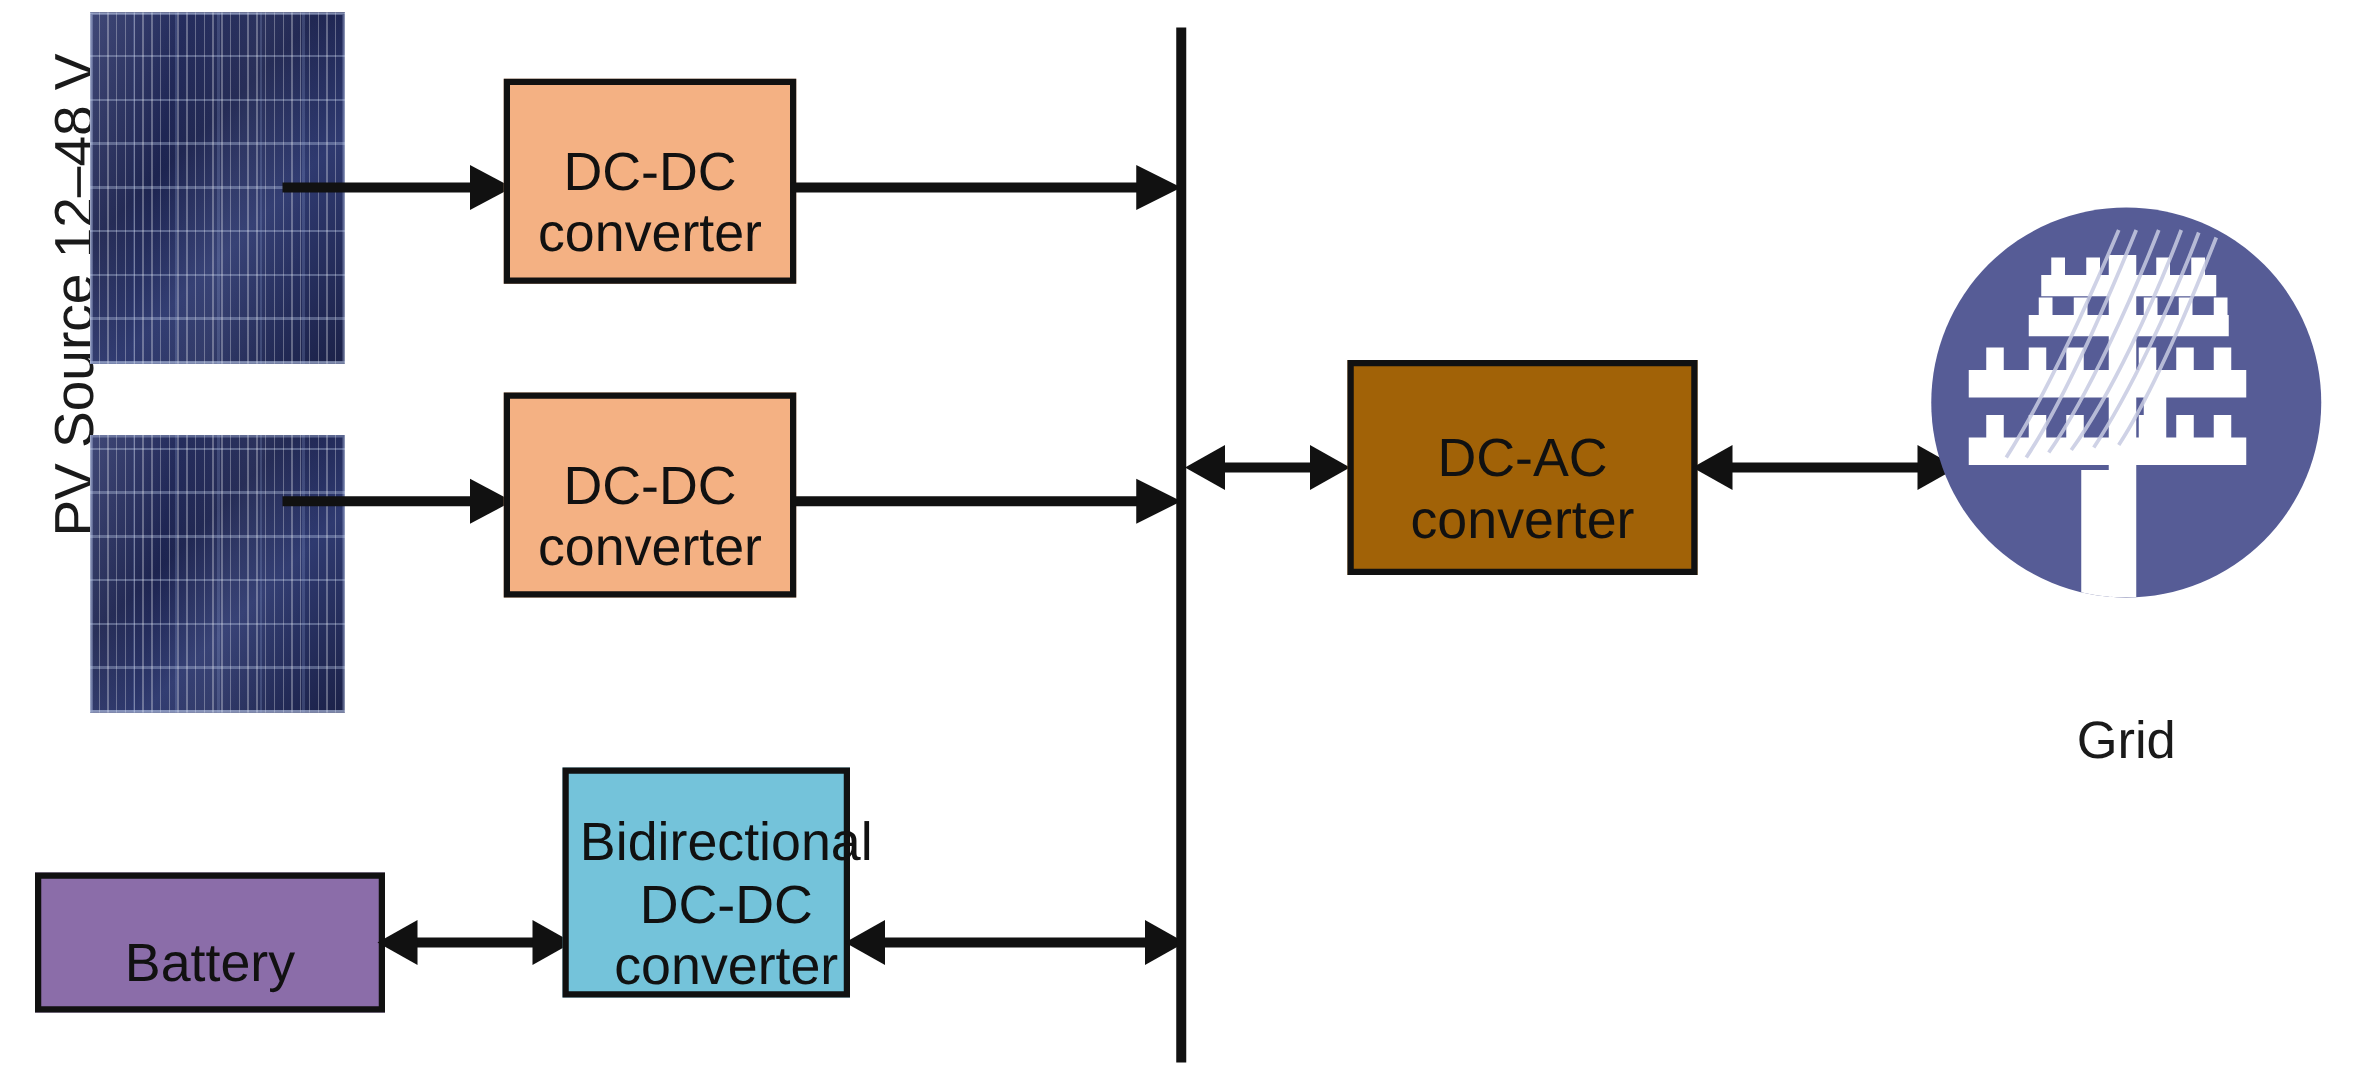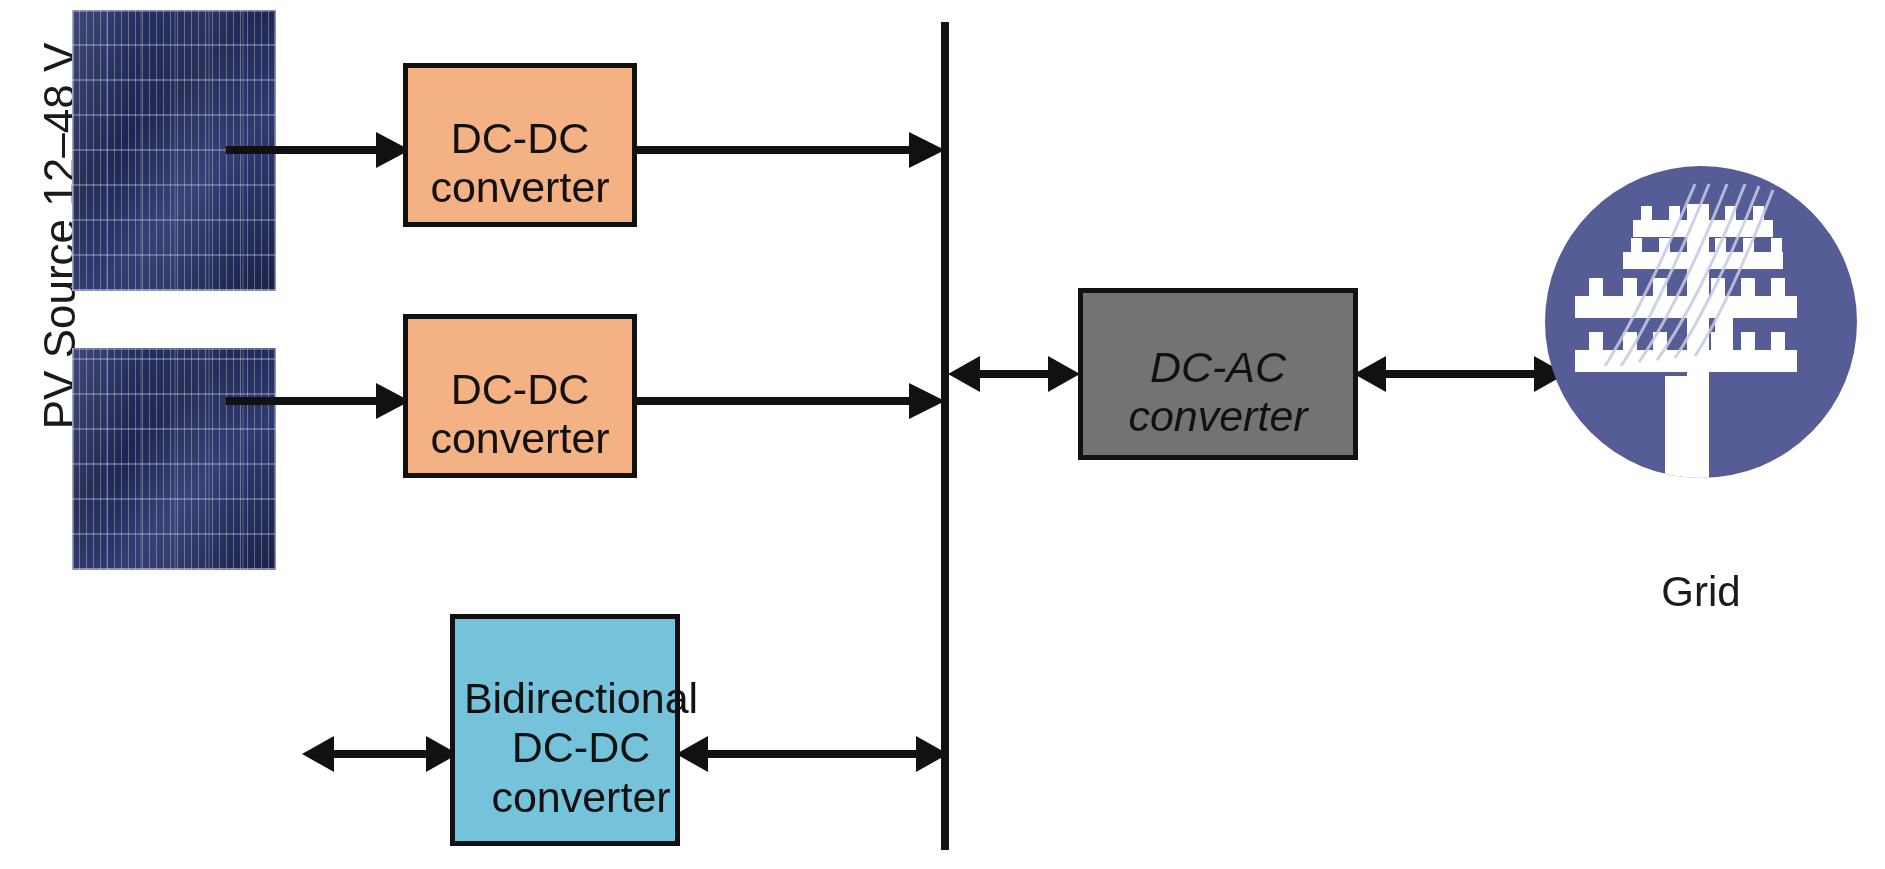--- a/index.html
+++ b/index.html
@@ -67,21 +67,21 @@
     align-items: center;
     justify-content: center;
     text-align: center;
     color: #111111;
     font-size: 43px;
     line-height: 1.14;
   }
   .blk .blk-text { display: block; padding: 0 6px; margin-top: 36px; }
 
   .blk-orange { background: #F4B183; }
-  .blk-green  { background: #737373; font-style: italic; }
+  .blk-green  { background: #a16207; }
   .blk-cyan   { background: #74C3DA; }
   .blk-purple { background: #8B6DA9; }
 
   
   .dc-bus {
     position: absolute;
     background: #111111;
   }
 
   
@@ -149,30 +149,33 @@
     </span>
   </div>
 
   <div class="conn" style="left:633px; top:379px; width:320px; height:44px;">
     <svg width="320" height="44" viewBox="0 0 320 44">
       <line x1="0" y1="22" x2="278" y2="22" stroke="#111111" stroke-width="8"></line>
       <polygon points="276,4 312,22 276,40" fill="#111111"></polygon>
     </svg>
   </div>
 
+  <div class="blk blk-purple" style="left:28px; top:698px; width:280px; height:112px;">
+    <span class="blk-text">Battery</span>
+  </div>
 
   <div class="conn" style="left:302px; top:732px; width:156px; height:44px;">
     <svg width="156" height="44" viewBox="0 0 156 44">
       <line x1="30" y1="22" x2="126" y2="22" stroke="#111111" stroke-width="8"></line>
       <polygon points="32,4 0,22 32,40" fill="#111111"></polygon>
       <polygon points="124,4 156,22 124,40" fill="#111111"></polygon>
     </svg>
   </div>
 
-  <div class="blk blk-cyan" style="left:450px; top:614px; width:230px; height:232px;padding-left:32px;">
+  <div class="blk blk-cyan" style="left:450px; top:614px; width:230px; height:184px;padding-left:32px;">
     <span class="blk-text">
       <span>Bidirectional</span><br>
       <span>DC-DC</span><br>
       <span>converter</span>
     </span>
   </div>
 
   <div class="conn" style="left:676px; top:732px; width:272px; height:44px;">
     <svg width="272" height="44" viewBox="0 0 272 44">
       <line x1="30" y1="22" x2="242" y2="22" stroke="#111111" stroke-width="8"></line>

